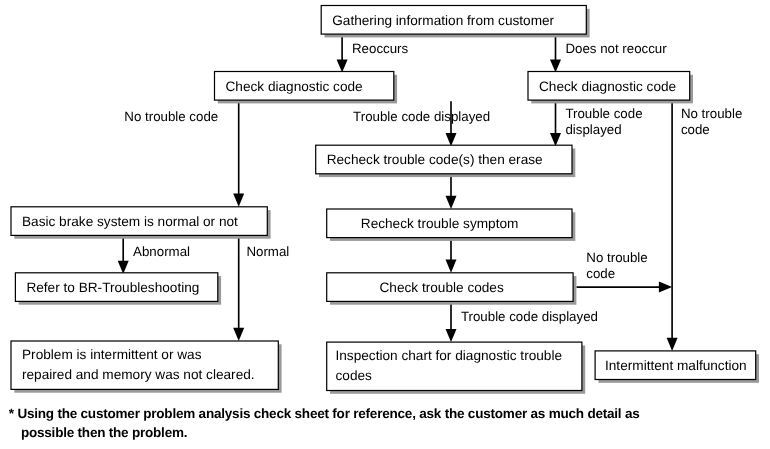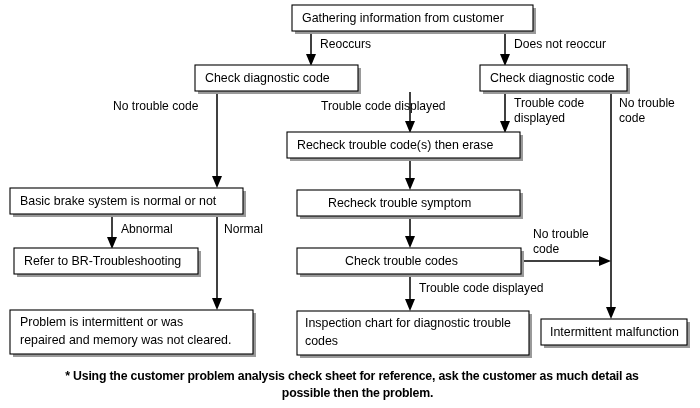--- a/index.html
+++ b/index.html
@@ -57,21 +57,20 @@
     position: absolute;
     left: 8px;
     top: 368px;
     width: 688px;
     font-family: "Liberation Sans", sans-serif;
     font-size: 12.3px;
     font-weight: bold;
     line-height: 17px;
     color: #000000;
     letter-spacing: -0.2px;
-    text-align: center;
   }
   .footnote .fn-line2 {
     display: block;
     padding-left: 11px;
   }
 </style>
 </head>
 <body>
 
 <div id="chart-root">

